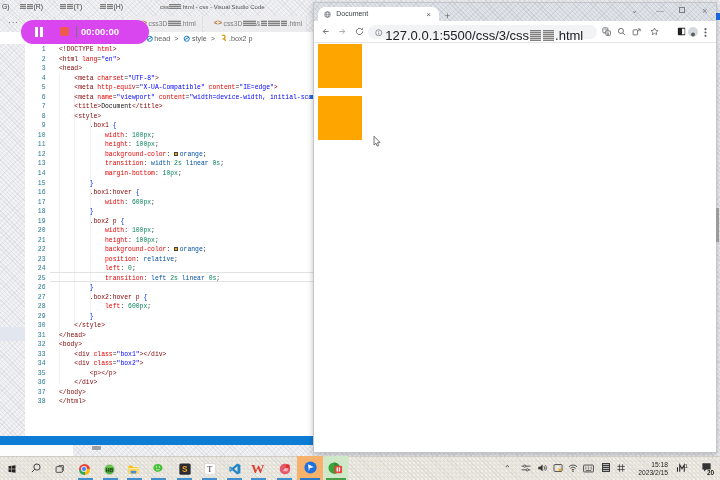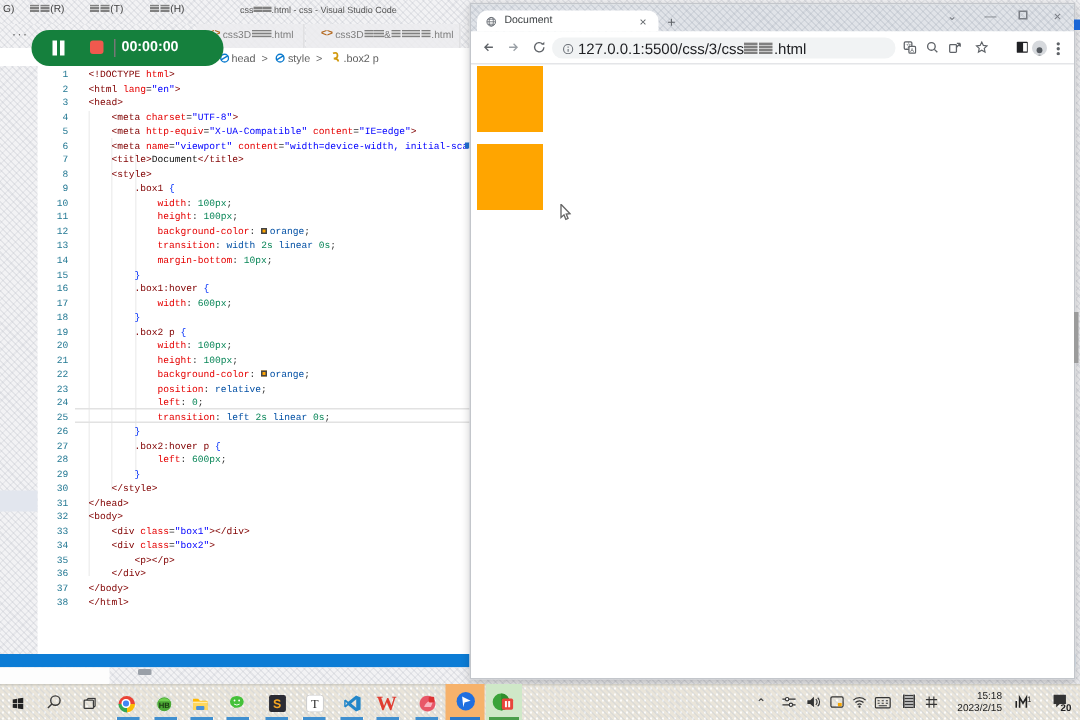--- a/index.html
+++ b/index.html
@@ -181,21 +181,21 @@
   <svg class="abs" style="left:41px;top:24px;" width="9" height="9" viewBox="0 0 16 16">
       <path d="M13.5 8 a5.5 5.5 0 1 1 -1.6 -3.9" fill="none" stroke="#5f6368" stroke-width="1.6"></path>
       <path d="M14 1.4 v3.6 h-3.6 z" fill="#5f6368"></path>
     </svg>
 
   <div class="abs" style="left:54px;top:21.5px;width:229px;height:14.5px;background:#f1f3f4;border-radius:7.5px;"></div>
   <svg class="abs" style="left:61px;top:25.5px;" width="7.5" height="7.5" viewBox="0 0 16 16">
       <circle cx="8" cy="8" r="6.5" fill="none" stroke="#6b7077" stroke-width="1.5"></circle>
       <path d="M8 4.4 v1.8 M8 7.8 v4" stroke="#6b7077" stroke-width="1.6"></path>
     </svg>
-  <div class="abs" style="left:71px;top:25px;font-size:10px;color:#202124;white-space:nowrap;">127.0.0.1:5500/css/3/css<span class="c"></span><span class="c"></span>.html</div>
+  <div class="abs" style="left:71px;top:25px;font-size:13px;color:#202124;white-space:nowrap;">127.0.0.1:5500/css/3/css<span class="c"></span><span class="c"></span>.html</div>
 
   <svg class="abs" style="left:288px;top:24px;" width="9" height="9" viewBox="0 0 16 16">
       <rect x="1.5" y="1.5" width="9" height="9" rx="1.5" fill="none" stroke="#5f6368" stroke-width="1.5"></rect>
       <text x="3" y="9" font-size="8" fill="#5f6368" font-family="sans-serif">文</text>
       <rect x="7" y="7" width="8" height="8" rx="1.5" fill="#fff" stroke="#5f6368" stroke-width="1.5"></rect>
       <text x="8.6" y="13.6" font-size="6.5" fill="#5f6368" font-family="sans-serif">A</text>
     </svg>
   <svg class="abs" style="left:303px;top:24px;" width="9" height="9" viewBox="0 0 16 16">
       <circle cx="7" cy="7" r="4.5" fill="none" stroke="#5f6368" stroke-width="1.6"></circle>
       <path d="M10.5 10.5 L14 14" stroke="#5f6368" stroke-width="1.6"></path>
@@ -351,19 +351,19 @@
 <div class="abs" style="left:638px;top:460.5px;width:30px;height:16px;font-size:6.7px;color:#222;text-align:right;line-height:8px;white-space:nowrap;">15:18<br>2023/2/15</div>
 <svg class="abs" style="left:676px;top:462px;" width="12" height="12" viewBox="0 0 16 16">
     <path d="M2 13 V7 M5 13 V4 L8 9 L11 4 V13" fill="none" stroke="#222" stroke-width="1.4"></path>
     <text x="11.5" y="8" font-size="7" fill="#222" font-family="sans-serif">1</text>
   </svg>
 <svg class="abs" style="left:701px;top:461.5px;" width="11" height="10" viewBox="0 0 16 14">
     <path d="M2 1.5 h12 v9 h-6 l-3.5 3 v-3 H2 Z" fill="#333"></path>
   </svg>
 <div class="abs" style="left:707px;top:469px;font-size:6.5px;color:#222;font-weight:bold;">20</div>
 
-<div class="abs" style="left:21px;top:19.8px;width:128px;height:23.8px;background:#15803d;border-radius:12px;">
+<div class="abs" style="left:21px;top:19.8px;width:128px;height:23.8px;background:#d946ef;border-radius:12px;">
   <div class="abs" style="left:14px;top:7px;width:2.8px;height:10px;background:#fff;"></div>
   <div class="abs" style="left:19.2px;top:7px;width:2.8px;height:10px;background:#fff;"></div>
   <div class="abs" style="left:39px;top:7.5px;width:8.5px;height:8.5px;background:#f0594e;border-radius:2px;"></div>
   <div class="abs" style="left:55px;top:6px;width:1px;height:12px;background:#777;"></div>
   <div class="abs" style="left:60px;top:6.5px;font-size:9.5px;color:#fff;font-weight:bold;">00:00:00</div>
 </div>
 
 </body></html>

